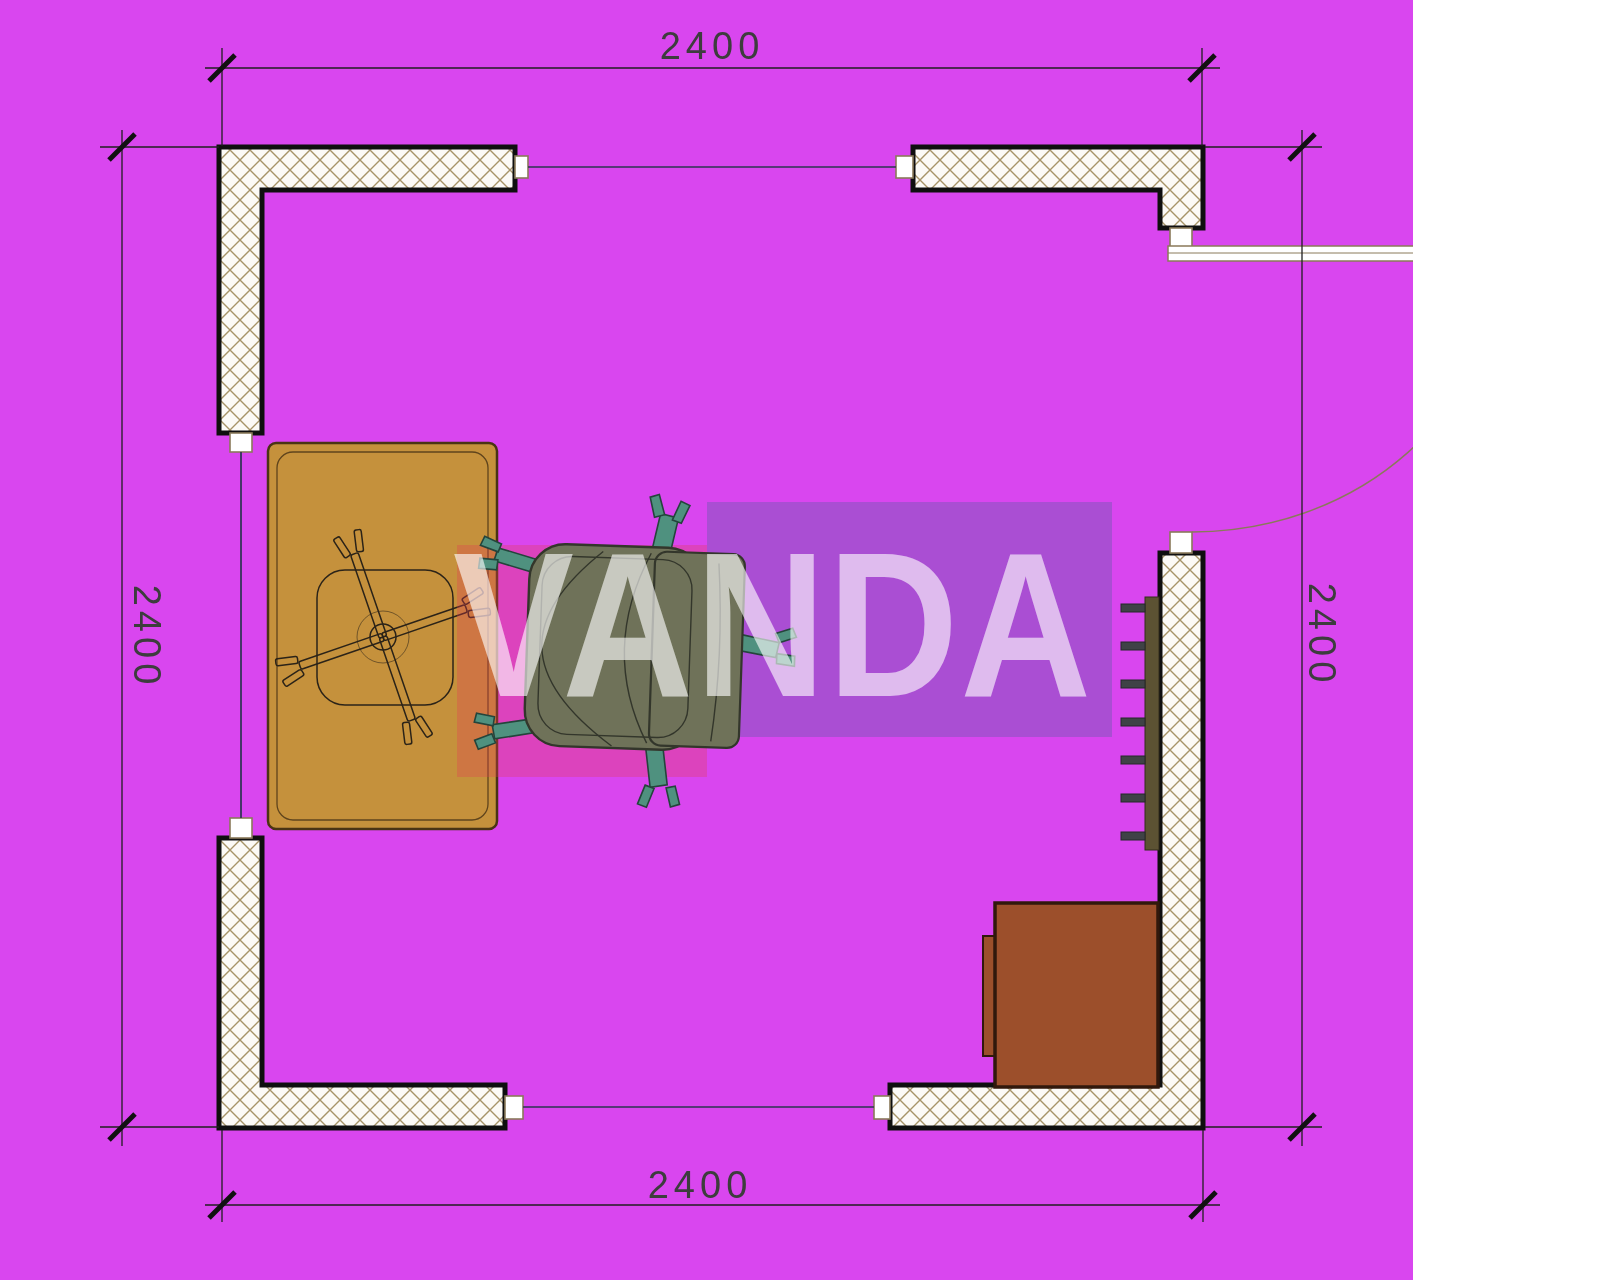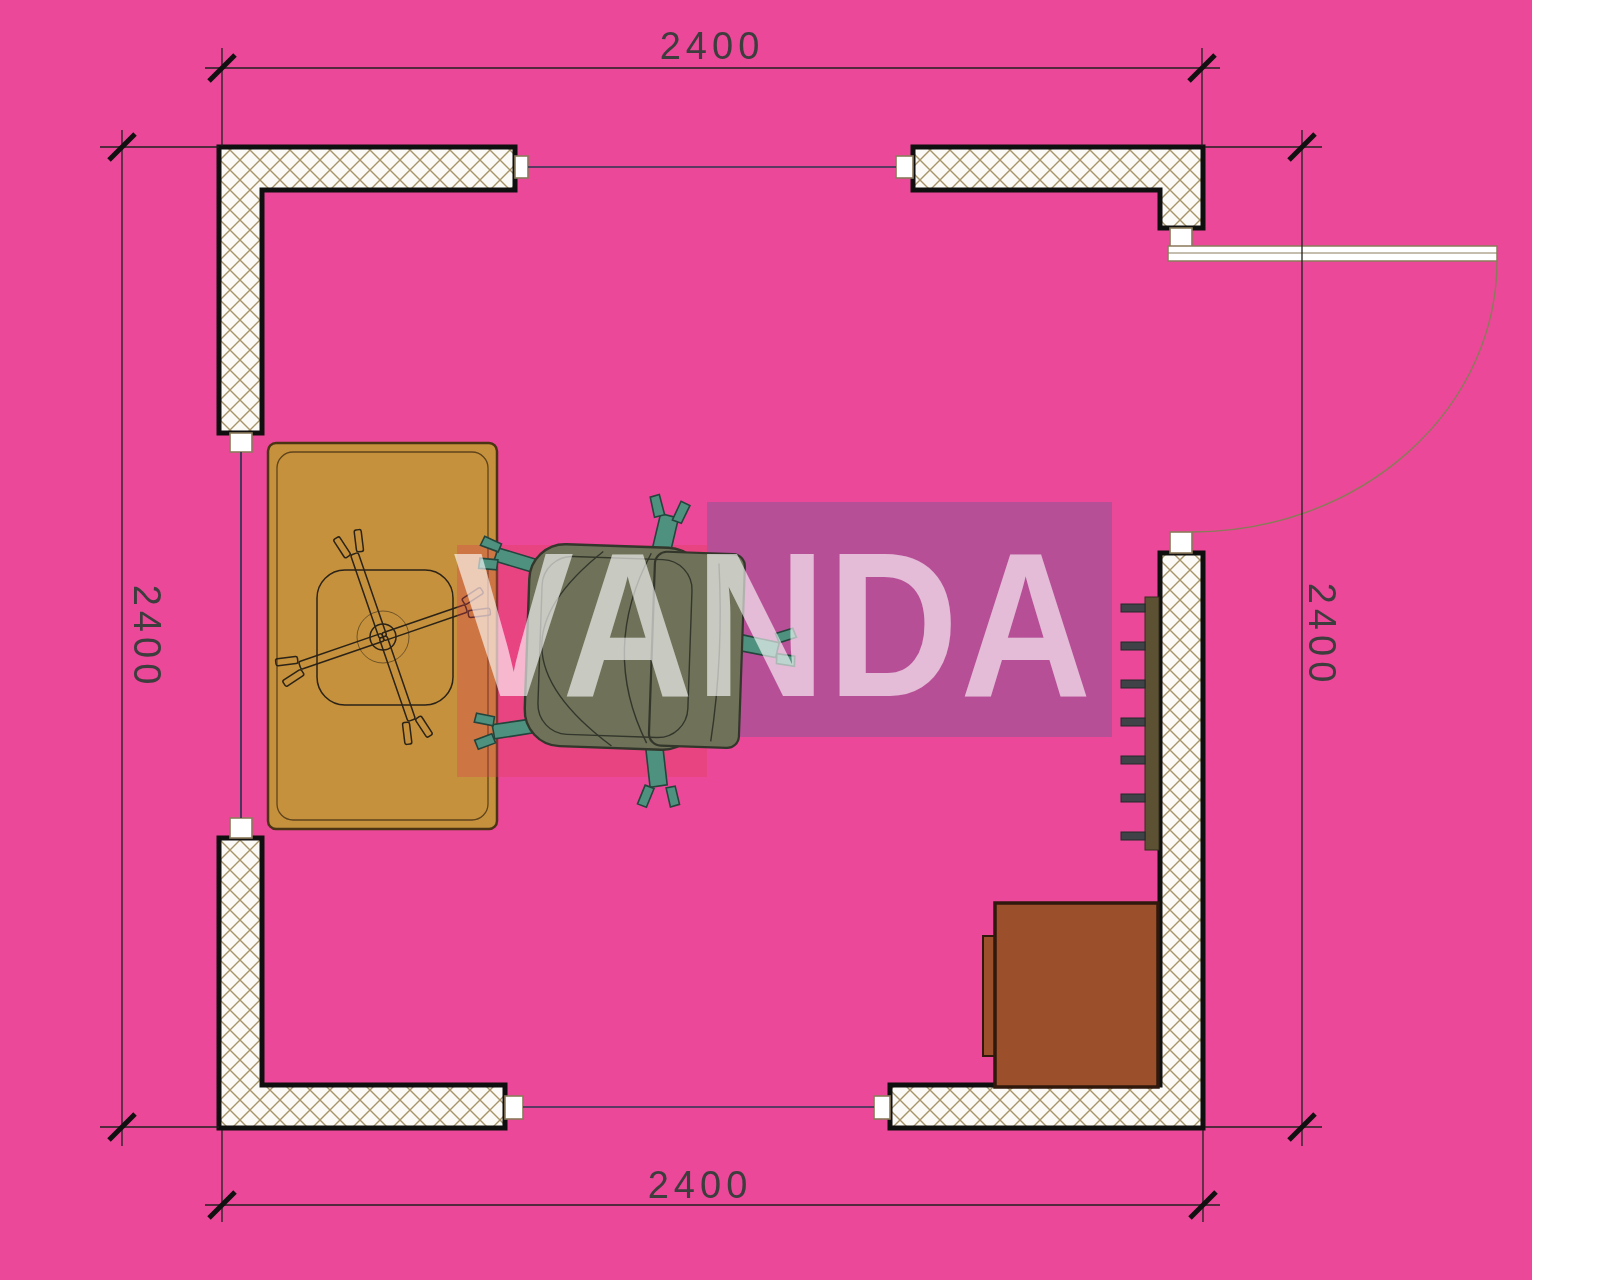--- a/index.html
+++ b/index.html
@@ -1,17 +1,17 @@
 <!DOCTYPE html>
 <html><head>
 <meta charset="utf-8">
 <style>
   html,body{margin:0;padding:0;background:#ffffff;}
   .canvas{
-    position:relative;width:1532px;height:1280px;background:#ec4899;overflow:hidden;
+    position:relative;width:1413px;height:1280px;background:#d946ef;overflow:hidden;
     font-family:"Liberation Sans", sans-serif;
   }
   .layer{position:absolute;left:0;top:0;width:1600px;height:1280px;}
   svg{display:block;}
   .dim-label{
     position:absolute;transform:translate(-50%,-50%);
     font-size:38px;color:#3d3d3d;letter-spacing:5px;font-weight:400;white-space:nowrap;
   }
   .dim-label.vert-left{transform:translate(-50%,-50%) rotate(90deg);}
   .dim-label.vert-right{transform:translate(-50%,-50%) rotate(90deg);}

